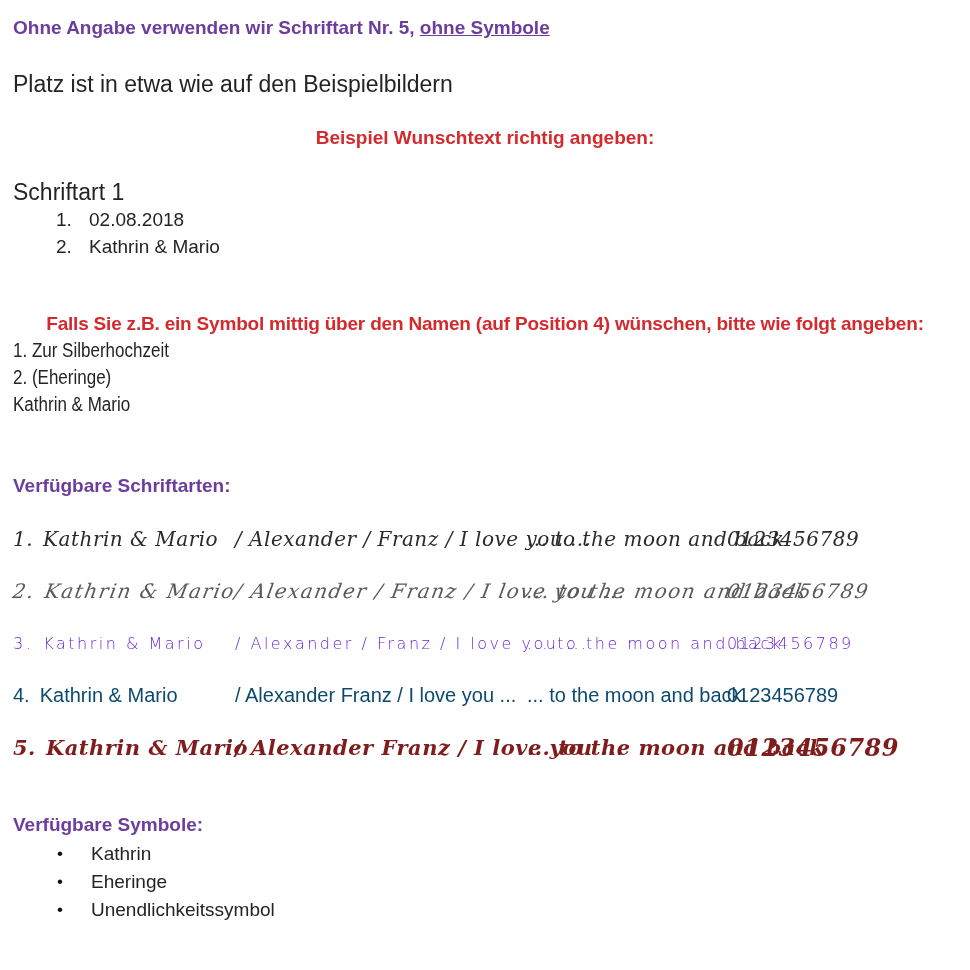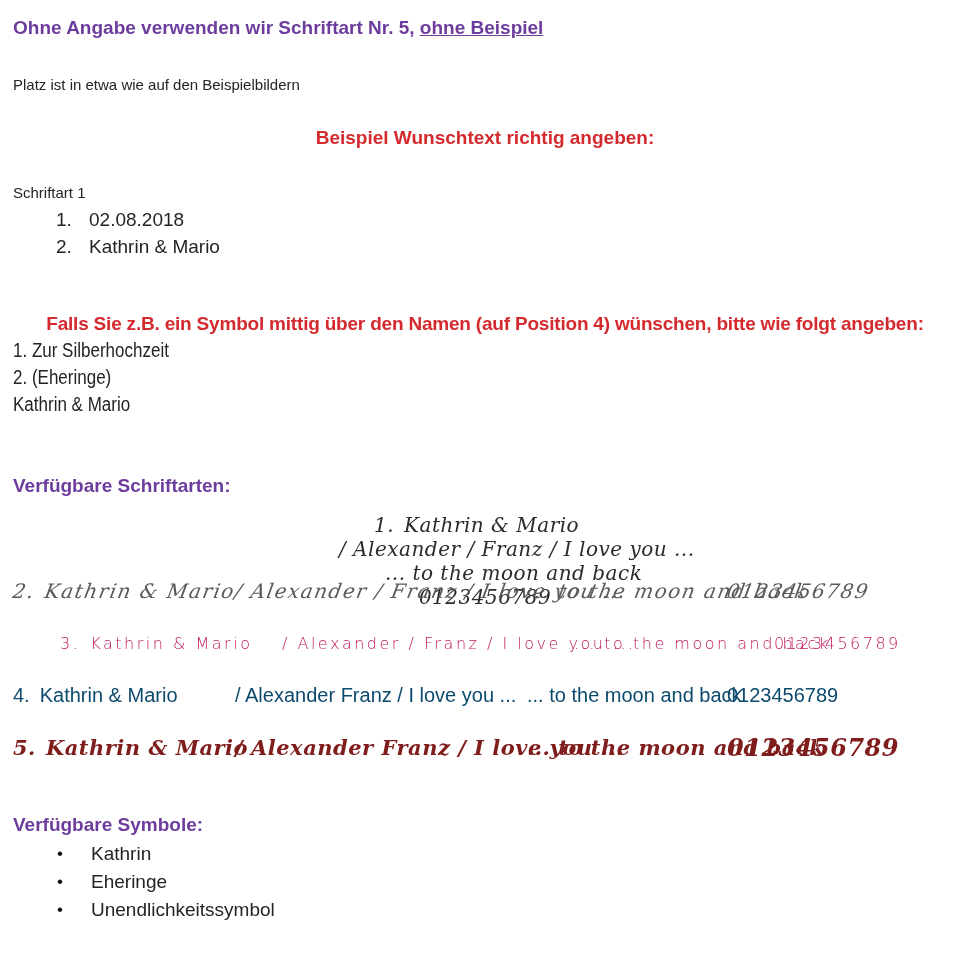--- a/index.html
+++ b/index.html
@@ -29,21 +29,21 @@
     text-decoration: underline;
   }
   .red-heading {
     color: #d42a2e;
     font-weight: bold;
     font-size: 19px;
     line-height: 23px;
     text-align: center;
   }
   .body-text {
-    font-size: 15px;
+    font-size: 23px;
     line-height: 23px;
     color: #242424;
   }
   .note { margin-top: 32px; }
   .example-heading { margin-top: 30px; }
   .font-label { margin-top: 32px; }
 
   .olist { margin-top: 2px; }
   .olist-item {
     display: flex;
@@ -88,38 +88,36 @@
   .cell-moon  { width: 200px; flex: 0 0 auto; }
   .cell-digits{ flex: 0 0 auto; }
 
   
   .f1 {
     font-family: "DejaVu Serif", serif;
     font-style: italic;
     font-size: 20px;
     letter-spacing: 0.5px;
     color: #2b2b2b;
-    flex-direction: column;
   }
   .f2 {
     font-family: "DejaVu Serif", serif;
     font-style: italic;
     font-size: 20px;
     letter-spacing: 1.5px;
     color: #5a5a5a;
     transform: skewX(-10deg);
     transform-origin: 0 50%;
   }
   .f3 {
     font-family: "DejaVu Sans", sans-serif;
     font-weight: 300;
     font-size: 16px;
     letter-spacing: 2.5px;
-    color: #be185d;
-    margin-left: 47px;
+    color: #6d28d9;
   }
   .f4 {
     font-family: "Liberation Sans", sans-serif;
     font-size: 20px;
     color: #0c4a6e;
   }
   .f5 {
     font-family: "DejaVu Serif", serif;
     font-style: italic;
     font-weight: 600;
@@ -145,21 +143,21 @@
     font-size: 17px;
     color: #111;
   }
 </style>
 </head>
 <body>
 
 <div class="page">
 
   <div class="purple-heading">
-    <div><span>Ohne Angabe verwenden wir Schriftart Nr. 5, </span><span class="underlined">ohne Beispiel</span></div>
+    <div><span>Ohne Angabe verwenden wir Schriftart Nr. 5, </span><span class="underlined">ohne Symbole</span></div>
   </div>
 
   <div class="body-text note">Platz ist in etwa wie auf den Beispielbildern</div>
 
   <div class="red-heading example-heading">Beispiel Wunschtext richtig angeben:</div>
   <div class="body-text font-label">Schriftart 1</div>
   <div class="olist">
     <div class="olist-item">
       <span class="num">1.</span>
       <span>02.08.2018</span>

